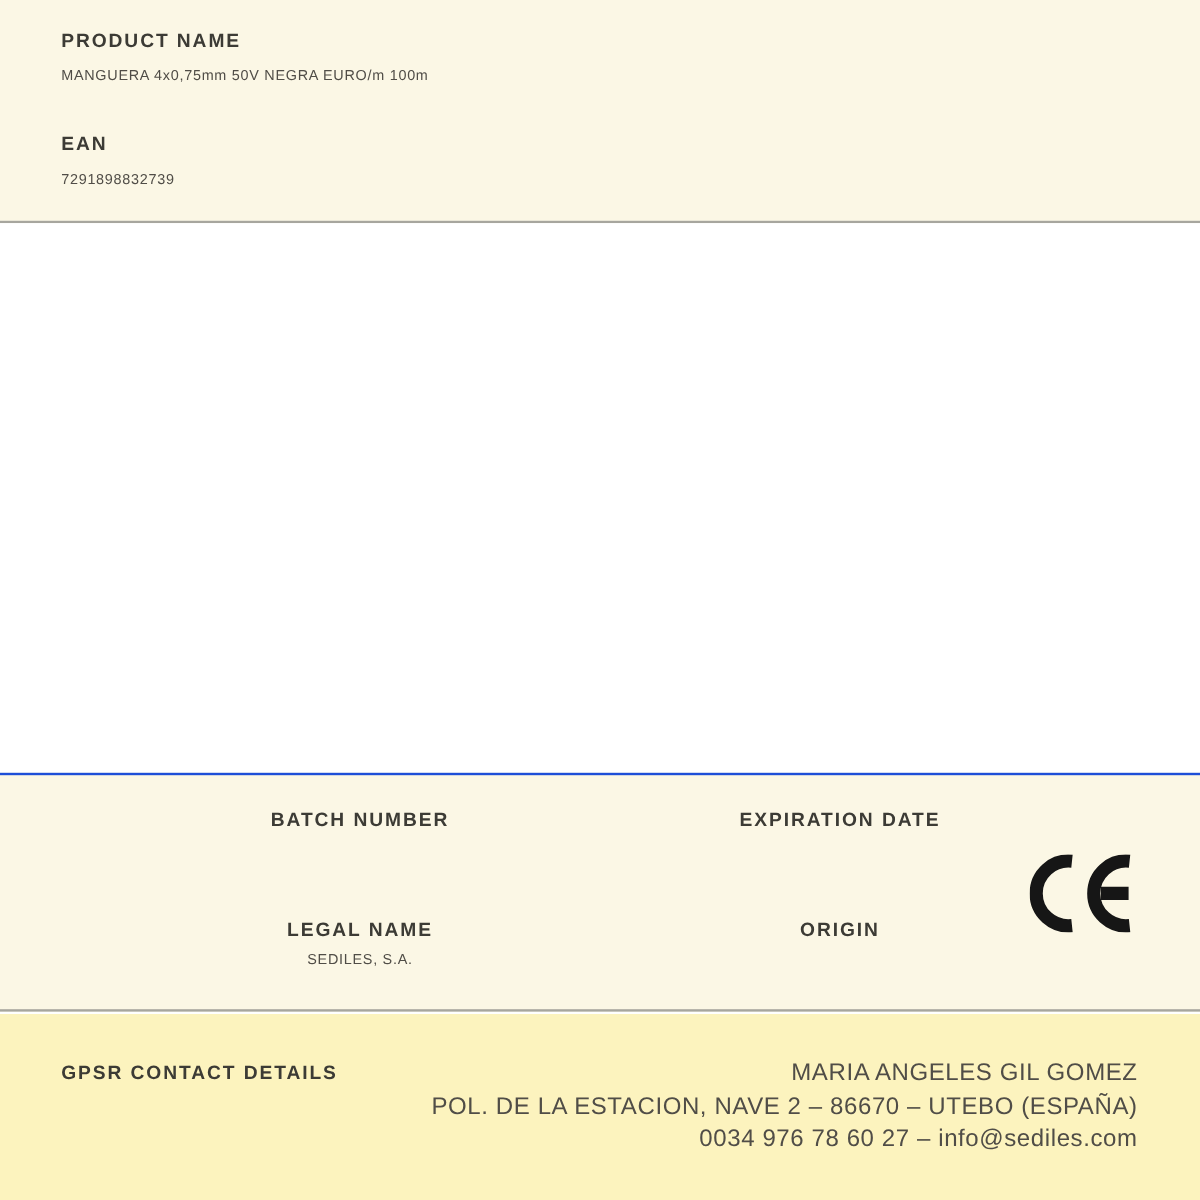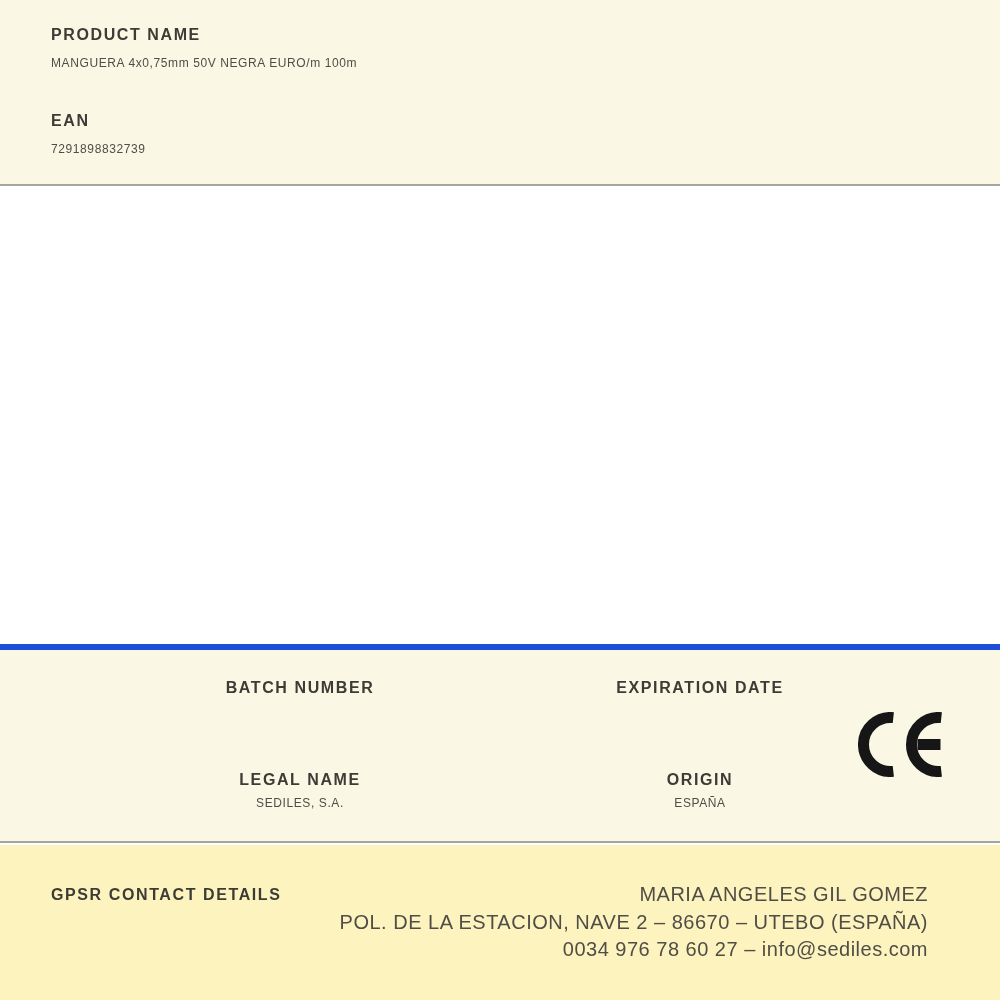--- a/index.html
+++ b/index.html
@@ -31,21 +31,21 @@
   
   .middle-blank {
     position: absolute; left: 0; top: 186px; width: 1000px; height: 458px;
     background: #ffffff;
   }
 
   
   .info-section {
     position: absolute; left: 0; top: 644px; width: 1000px; height: 199px;
     background: #FBF7E5;
-    border-top: 6px solid #1d4ed8;
+    border-top: 2px solid #1d4ed8;
     border-bottom: 2px solid #A7A69E;
     padding: 28px 100px 0 100px;
   }
   .info-grid {
     display: grid;
     grid-template-columns: 1fr 1fr;
     grid-template-rows: 92px auto;
     width: 100%;
   }
   .info-cell { text-align: center; }
@@ -53,21 +53,21 @@
 
   
   .ce-mark {
     position: absolute; left: 858px; top: 712px; width: 85px; height: 65px;
   }
 
   
   .gpsr-section {
     position: absolute; left: 0; top: 845px; width: 1000px; height: 155px;
     background: #FCF3BE;
-    padding: 40px 72px 0 51px;
+    padding: 40px 52px 0 51px;
     display: flex; justify-content: space-between; align-items: flex-start;
   }
   .gpsr-label {
     font-size: 16px; font-weight: bold; letter-spacing: 1.6px;
     color: #3C3B35; line-height: 20px;
   }
   .gpsr-contact {
     text-align: right;
     font-size: 20px; letter-spacing: 0.5px; color: #504D47;
     line-height: 27.5px;
@@ -101,21 +101,20 @@
       <div class="info-cell">
         <div class="field-label">EXPIRATION DATE</div>
         <div class="field-value"></div>
       </div>
       <div class="info-cell">
         <div class="field-label">LEGAL NAME</div>
         <div class="field-value">SEDILES, S.A.</div>
       </div>
       <div class="info-cell">
         <div class="field-label">ORIGIN</div>
-        <div class="field-value">ESPAÑA</div>
       </div>
     </div>
   </div>
 
   <svg class="ce-mark" viewBox="0 0 85 65" xmlns="http://www.w3.org/2000/svg" aria-hidden="true">
     <g fill="none" stroke="#161616" stroke-width="11">
       <path d="M 35.32 5.65 A 27 27 0 1 0 35.32 59.35"></path>
       <path d="M 83.32 5.65 A 27 27 0 1 0 83.32 59.35"></path>
       <path d="M 59.5 32.5 H 82.5"></path>
     </g>

